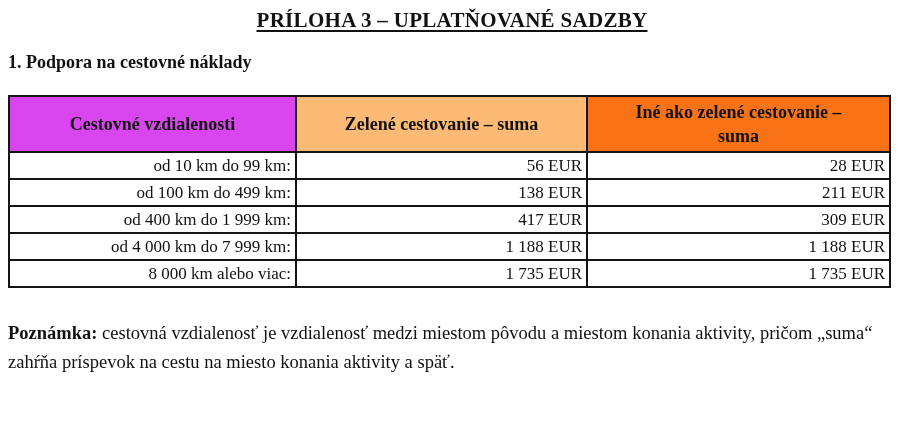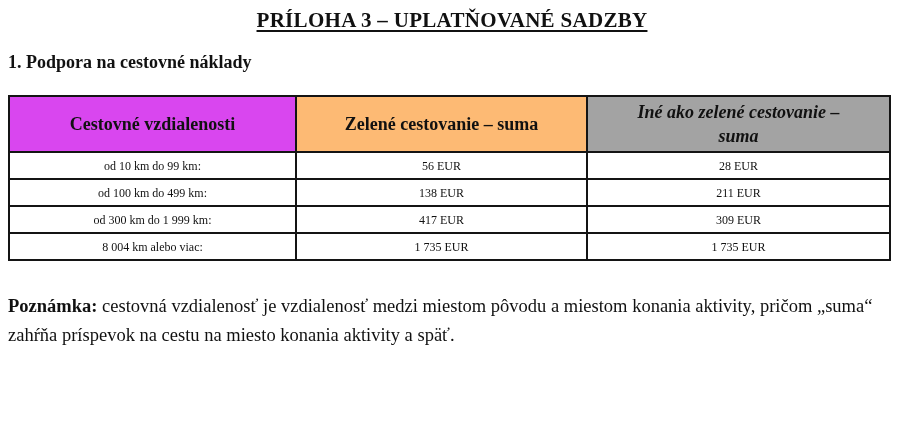--- a/index.html
+++ b/index.html
@@ -46,24 +46,25 @@
     vertical-align: middle;
   }
   table.rates th {
     font-size: 18px;
     font-weight: bold;
     height: 56px;
     line-height: 24px;
     padding: 2px 28px;
   }
   table.rates td {
-    font-size: 12px;
+    font-size: 17px;
     height: 27px;
     padding: 0 4px;
     line-height: 20px;
+    text-align: right;
   }
   .col-1 { width: 287px; }
   .col-2 { width: 291px; }
   .col-3 { width: 303px; }
   .note {
     margin-top: 31px;
     margin-left: 2px;
     width: 892px;
     font-size: 18.5px;
     line-height: 29px;
@@ -77,41 +78,46 @@
 
   <h1 class="title">PRÍLOHA 3 – UPLATŇOVANÉ SADZBY</h1>
 
   <h2 class="section-heading">1. Podpora na cestovné náklady</h2>
 
   <table class="rates">
     <thead>
       <tr>
         <th class="col-1" style="background: #d946ef;">Cestovné vzdialenosti</th>
         <th class="col-2" style="background: #fdba74;">Zelené cestovanie – suma</th>
-        <th class="col-3" style="background: #a3a3a3; font-style: italic;">Iné ako zelené cestovanie – suma</th>
+        <th class="col-3" style="background: #f97316;">Iné ako zelené cestovanie – suma</th>
       </tr>
     </thead>
     <tbody>
         <tr>
           <td>od 10 km do 99 km:</td>
           <td>56 EUR</td>
           <td>28 EUR</td>
         </tr>
         <tr>
           <td>od 100 km do 499 km:</td>
           <td>138 EUR</td>
           <td>211 EUR</td>
         </tr>
         <tr>
-          <td>od 300 km do 1 999 km:</td>
+          <td>od 400 km do 1 999 km:</td>
           <td>417 EUR</td>
           <td>309 EUR</td>
         </tr>
         <tr>
-          <td>8 004 km alebo viac:</td>
+          <td>od 4 000 km do 7 999 km:</td>
+          <td>1 188 EUR</td>
+          <td>1 188 EUR</td>
+        </tr>
+        <tr>
+          <td>8 000 km alebo viac:</td>
           <td>1 735 EUR</td>
           <td>1 735 EUR</td>
         </tr>
       </tbody>
   </table>
 
   <p class="note">
     <span class="bold">Poznámka:</span><span> cestovná vzdialenosť je vzdialenosť medzi miestom pôvodu a miestom konania aktivity, pričom „suma“ zahŕňa príspevok na cestu na miesto konania aktivity a späť.</span>
   </p>
 

